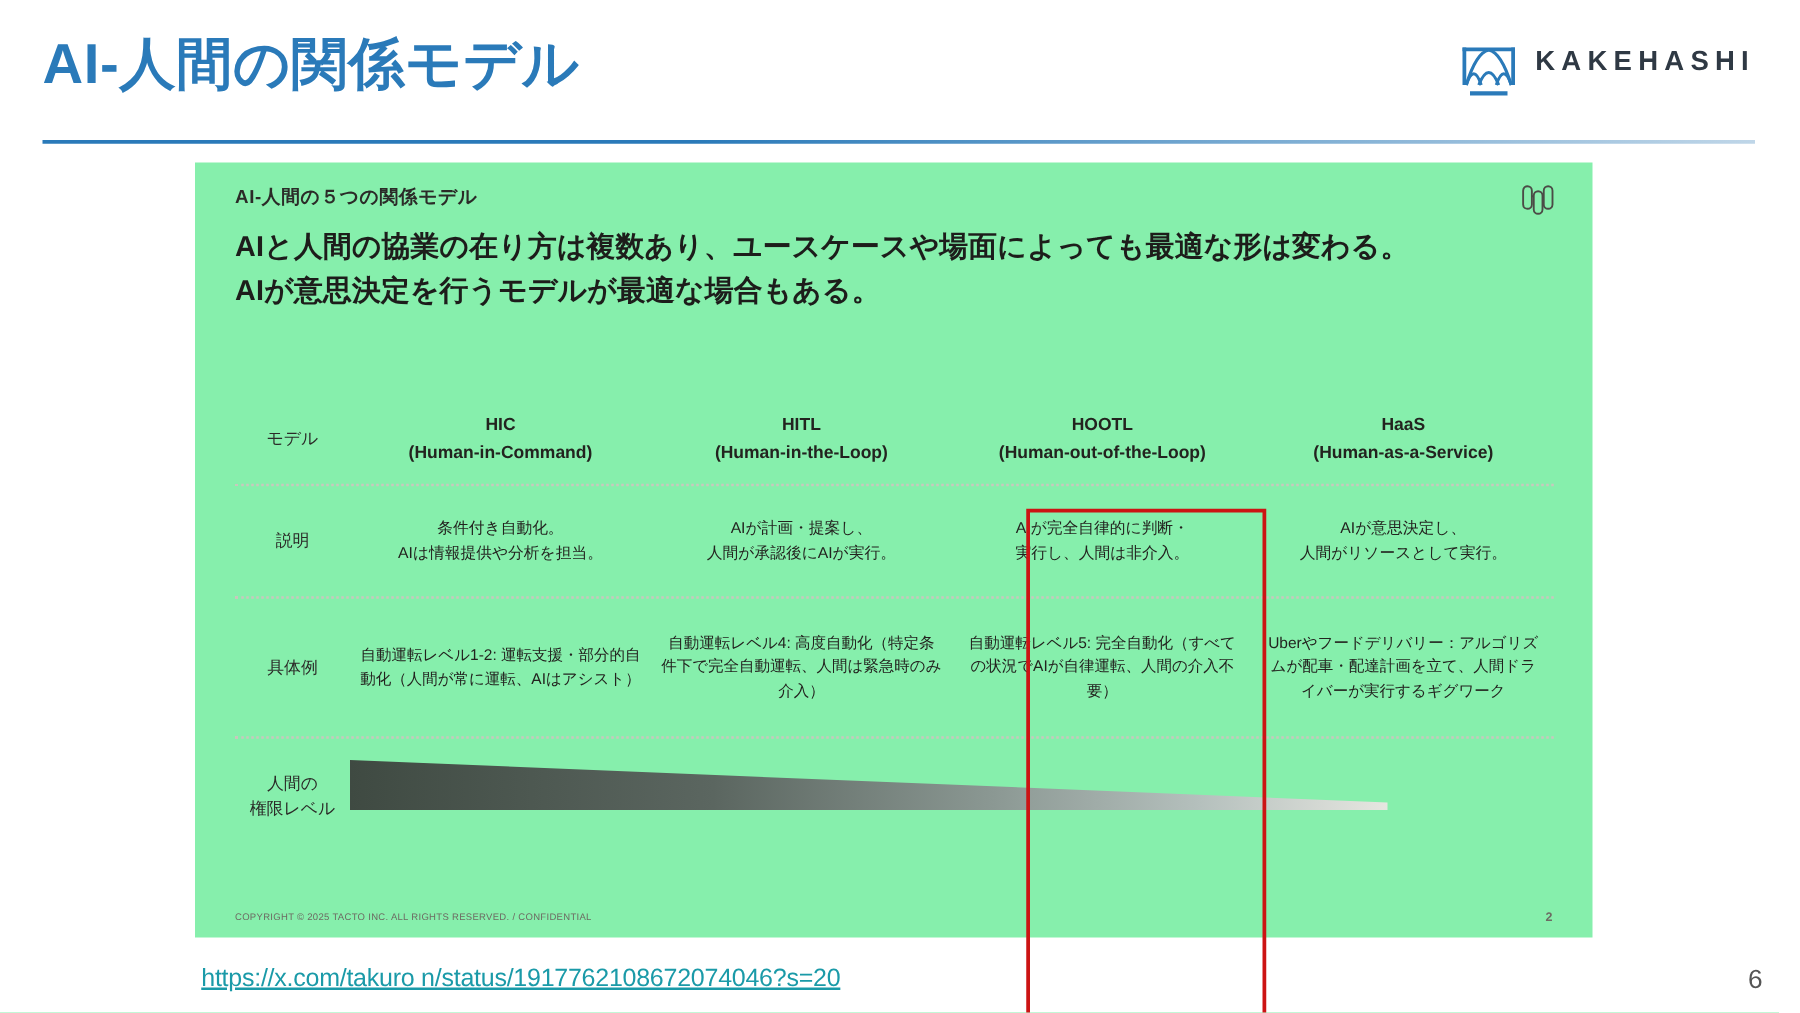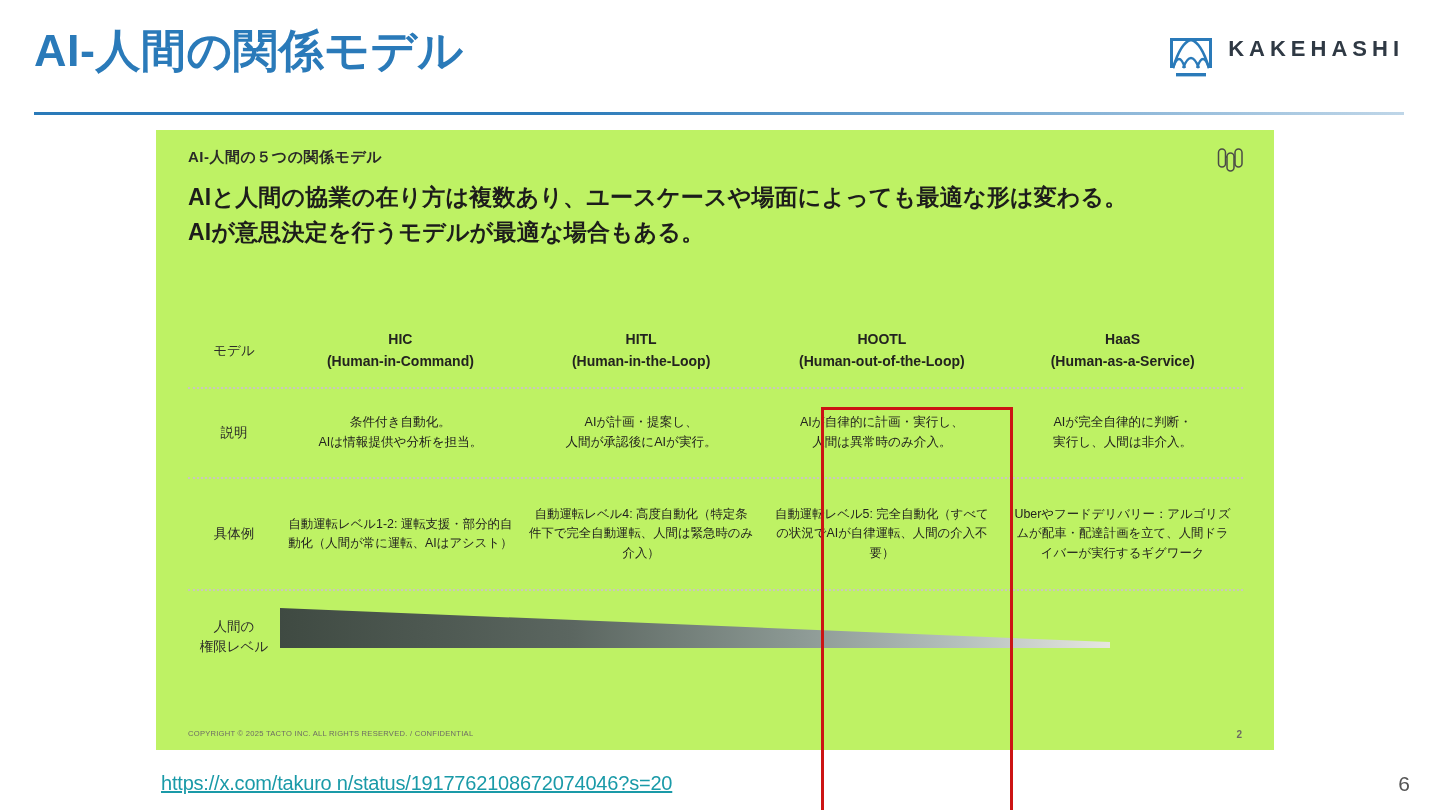--- a/index.html
+++ b/index.html
@@ -55,21 +55,21 @@
     background: linear-gradient(to right, #2a7ab9 0%, #2a7ab9 38%, #bfd6e8 100%);
   }
 
   
   .card {
     position: absolute;
     left: 156px;
     top: 130px;
     width: 1118px;
     height: 620px;
-    background: #bef264;
+    background: #86efac;
   }
   .card-eyebrow {
     position: absolute;
     left: 32px;
     top: 18px;
     font-size: 15px;
     font-weight: bold;
     color: #2b2b28;
     letter-spacing: 0.5px;
   }
@@ -273,26 +273,26 @@
       <div class="rowlabel">説明</div>
       <div class="cell">
         <div>条件付き自動化。</div>
         <div>AIは情報提供や分析を担当。</div>
       </div>
       <div class="cell">
         <div>AIが計画・提案し、</div>
         <div>人間が承認後にAIが実行。</div>
       </div>
       <div class="cell">
-        <div>AIが自律的に計画・実行し、</div>
-        <div>人間は異常時のみ介入。</div>
-      </div>
-      <div class="cell">
         <div>AIが完全自律的に判断・</div>
         <div>実行し、人間は非介入。</div>
+      </div>
+      <div class="cell">
+        <div>AIが意思決定し、</div>
+        <div>人間がリソースとして実行。</div>
       </div>
     </div>
 
     <div class="sep"></div>
 
     <div class="tbl-row ex-row">
       <div class="rowlabel">具体例</div>
       <div class="cell">自動運転レベル1-2: 運転支援・部分的自動化（人間が常に運転、AIはアシスト）</div>
       <div class="cell">自動運転レベル4: 高度自動化（特定条件下で完全自動運転、人間は緊急時のみ介入）</div>
       <div class="cell">自動運転レベル5: 完全自動化（すべての状況でAIが自律運転、人間の介入不要）</div>

